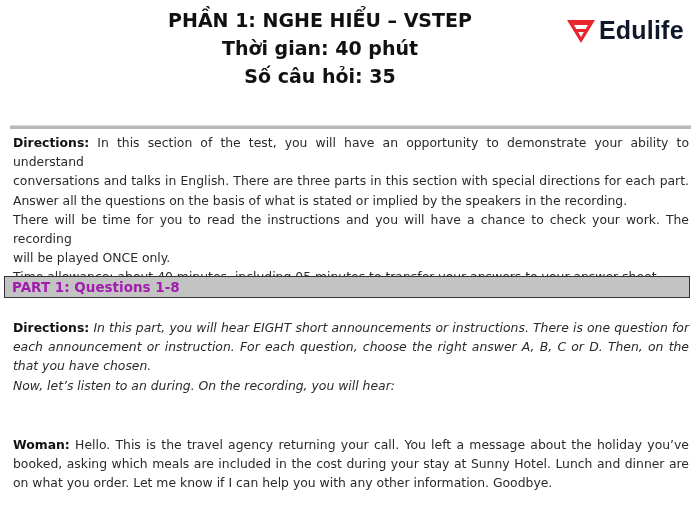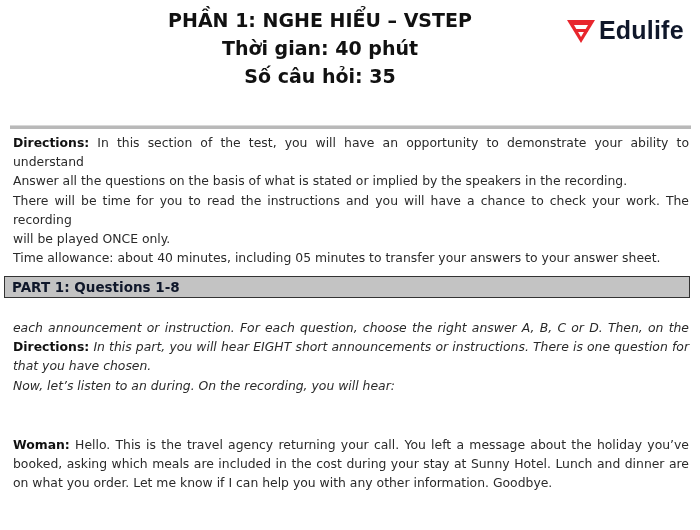--- a/index.html
+++ b/index.html
@@ -13,21 +13,21 @@
                color:#0f172a; margin-left:3px; letter-spacing:0.2px; }
   .rule { position:absolute; left:10px; top:125px; width:681px; height:3px;
           background:#b9b9b9; border-top:1px solid #d8d8d8; }
   .para { position:absolute; left:13px; width:676px; font-size:12.4px; line-height:19.2px;
           text-align:justify; color:#2a2a2a; }
   .para b { color:#111; }
   .line { display:block; white-space:nowrap; }
   .justify { text-align:justify; text-align-last:justify; white-space:normal; }
   .part-header { position:absolute; left:4px; top:276px; width:686px; height:22px;
                  background:#c3c3c3; border:1.5px solid #333; box-sizing:border-box;
-                 font-weight:bold; font-size:13.5px; line-height:20px; padding-left:7px; color:#0f172a; }
+                 font-weight:bold; font-size:13.5px; line-height:20px; padding-left:7px; color:#a21caf; }
   .italic { font-style:italic; }
 </style>
 </head>
 <body>
 
 <div class="title-block">
   <div class="title-line">PHẦN 1: NGHE HIỂU – VSTEP</div>
   <div class="title-line">Thời gian: 40 phút</div>
   <div class="title-line">Số câu hỏi: 35</div>
 </div>
@@ -38,31 +38,32 @@
     <polygon points="8,7 22,7 15,19" fill="#ffffff"></polygon>
     <rect x="9" y="11" width="13" height="3" fill="#e8262d"></rect>
   </svg>
   <span class="logo-text">Edulife</span>
 </div>
 
 <div class="rule"></div>
 
 <div class="para" style="top:133px;">
   <span class="line justify"><b>Directions:</b> <span>In this section of the test, you will have an opportunity to demonstrate your ability to understand</span></span>
+  <span class="line justify">conversations and talks in English. There are three parts in this section with special directions for each part.</span>
   <span class="line">Answer all the questions on the basis of what is stated or implied by the speakers in the recording.</span>
   <span class="line justify">There will be time for you to read the instructions and you will have a chance to check your work. The recording</span>
   <span class="line">will be played ONCE only.</span>
   <span class="line">Time allowance: about 40 minutes, including 05 minutes to transfer your answers to your answer sheet.</span>
 </div>
 
 <div class="part-header">PART 1: Questions 1-8</div>
 
 <div class="para" style="top:318px;">
+  <span class="line justify"><b>Directions:</b> <span class="italic">In this part, you will hear EIGHT short announcements or instructions. There is one question for</span></span>
   <span class="line justify italic">each announcement or instruction. For each question, choose the right answer A, B, C or D. Then, on the</span>
-  <span class="line justify"><b>Directions:</b> <span class="italic">In this part, you will hear EIGHT short announcements or instructions. There is one question for</span></span>
   <span class="line italic">that you have chosen.</span>
   <span class="line italic">Now, let’s listen to an during. On the recording, you will hear:</span>
 </div>
 
 <div class="para" style="top:435px;">
   <span class="line justify"><b>Woman:</b> <span>Hello. This is the travel agency returning your call. You left a message about the holiday you’ve</span></span>
   <span class="line justify">booked, asking which meals are included in the cost during your stay at Sunny Hotel. Lunch and dinner are</span>
   <span class="line">on what you order. Let me know if I can help you with any other information. Goodbye.</span>
 </div>
 

